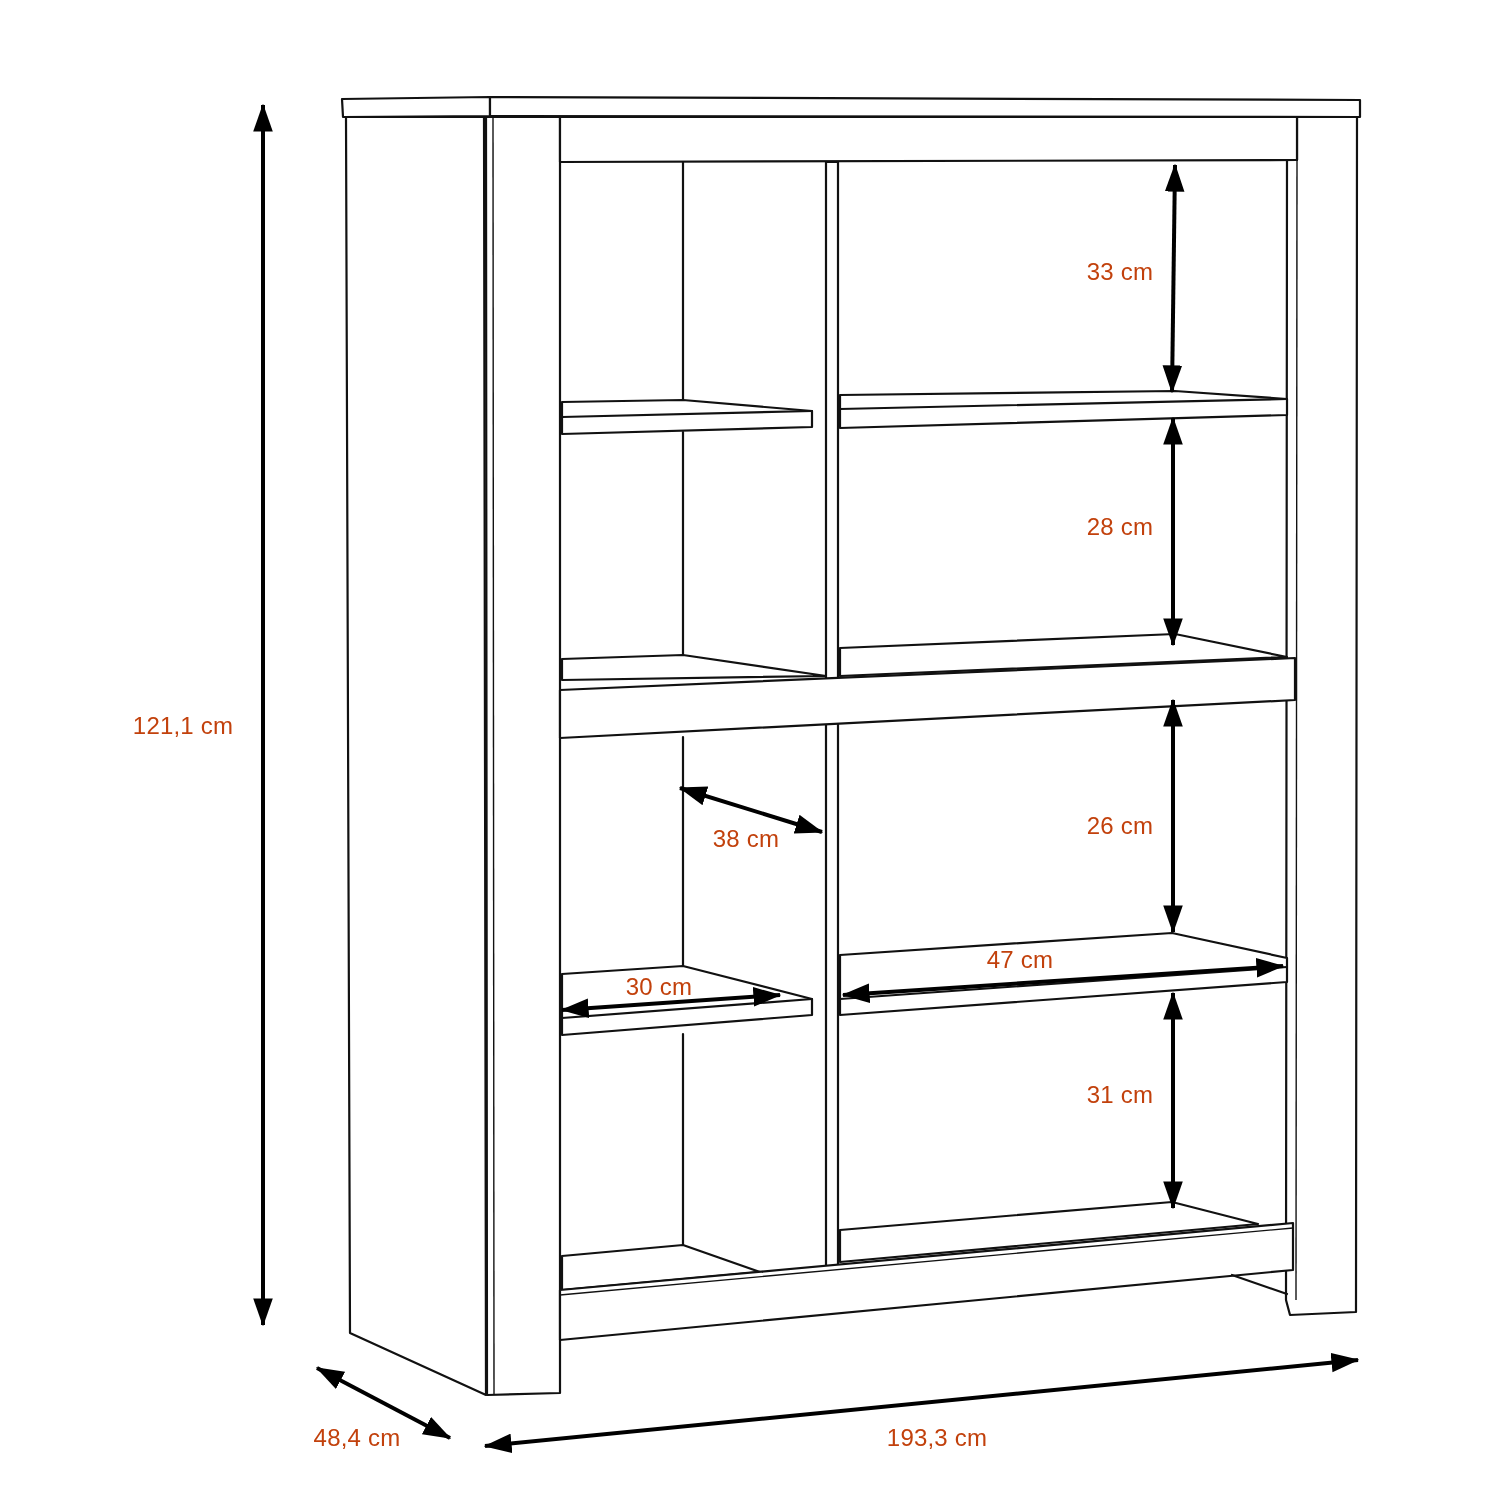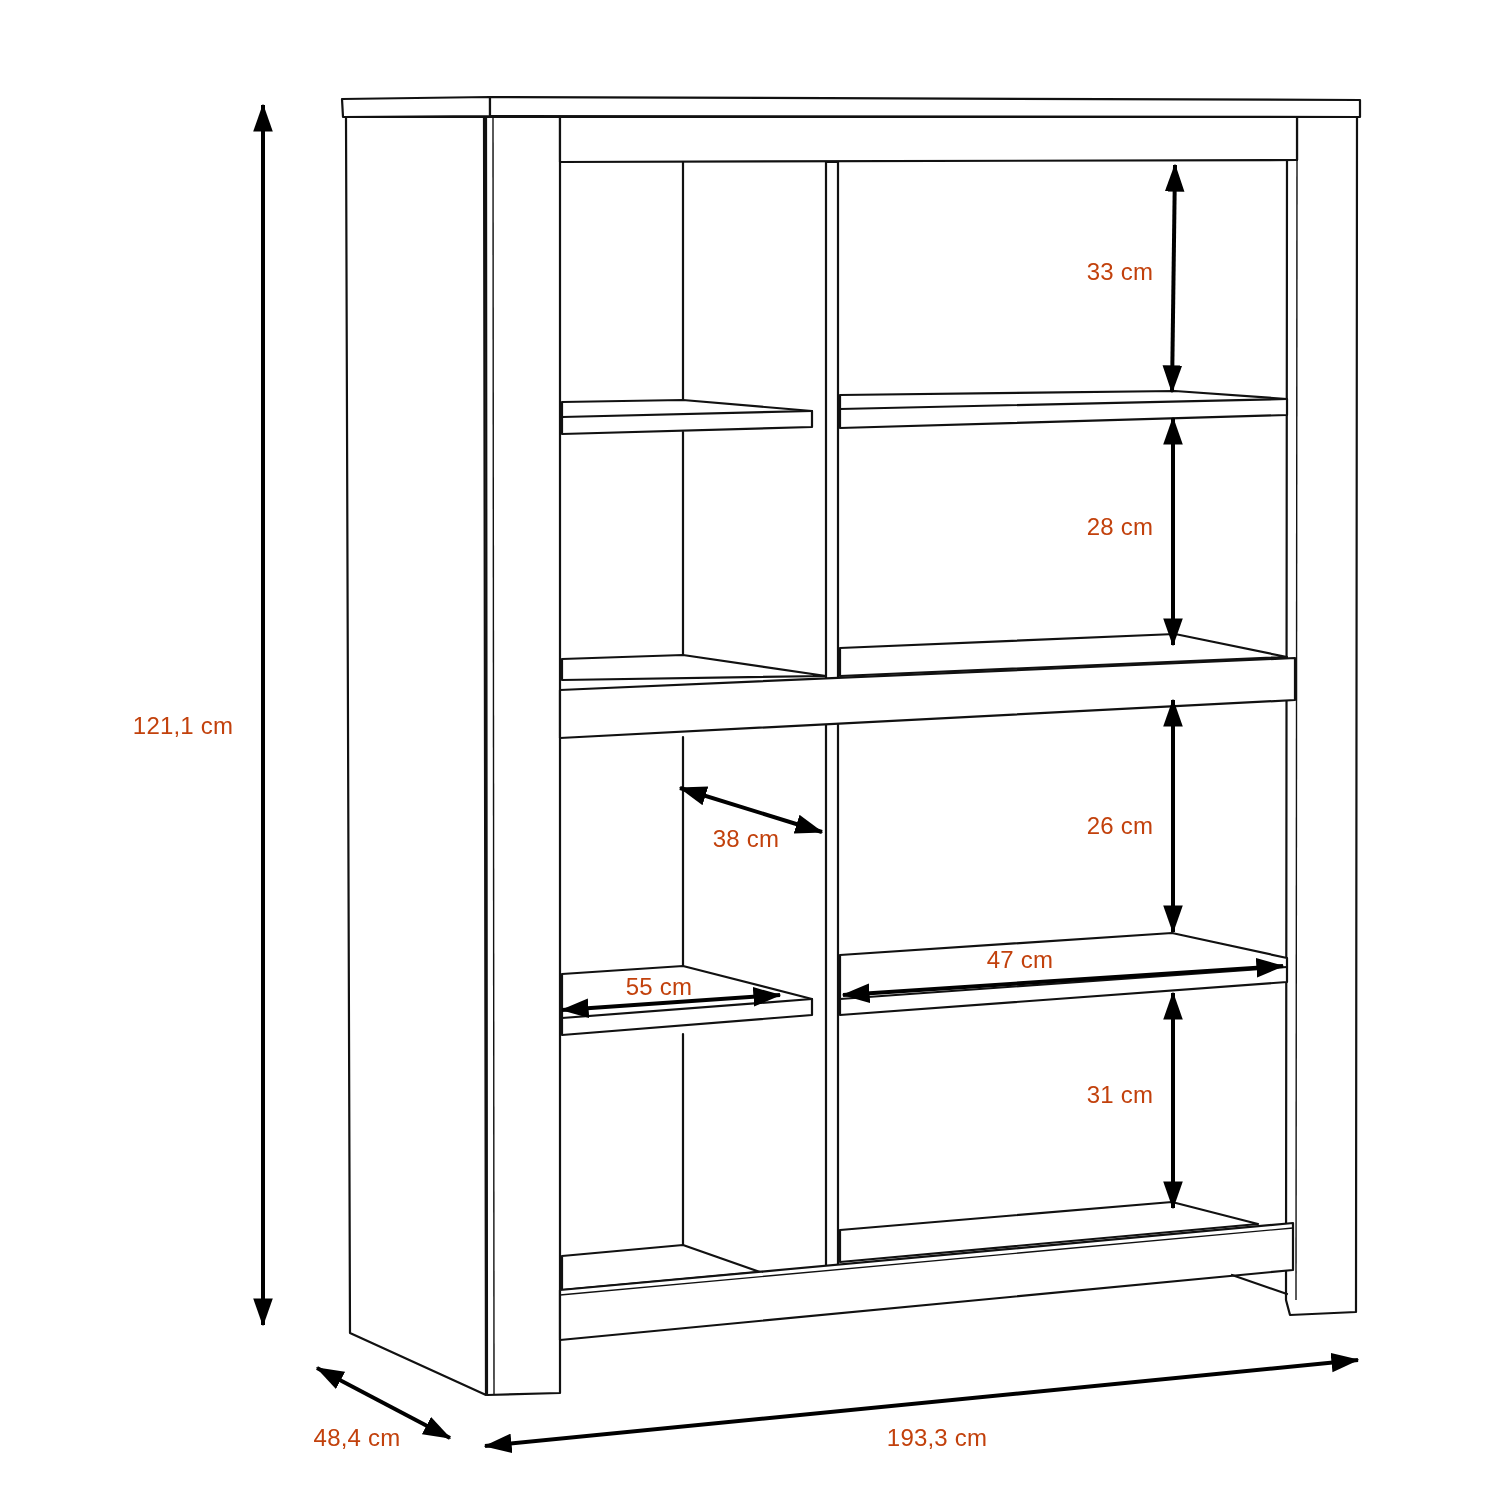--- a/index.html
+++ b/index.html
@@ -89,15 +89,15 @@
 
 <div id="labels">
     <div class="label" style="left: 183px; top: 726px;">121,1 cm</div>
     <div class="label" style="left: 357px; top: 1438px;">48,4 cm</div>
     <div class="label" style="left: 937px; top: 1438px;">193,3 cm</div>
     <div class="label" style="left: 1120px; top: 272px;">33 cm</div>
     <div class="label" style="left: 1120px; top: 527px;">28 cm</div>
     <div class="label" style="left: 1120px; top: 826px;">26 cm</div>
     <div class="label" style="left: 1120px; top: 1095px;">31 cm</div>
     <div class="label" style="left: 746px; top: 839px;">38 cm</div>
-    <div class="label" style="left: 659px; top: 987px;">55 cm</div>
+    <div class="label" style="left: 659px; top: 987px;">30 cm</div>
     <div class="label" style="left: 1020px; top: 960px;">47 cm</div>
   </div>
 
 </body></html>

